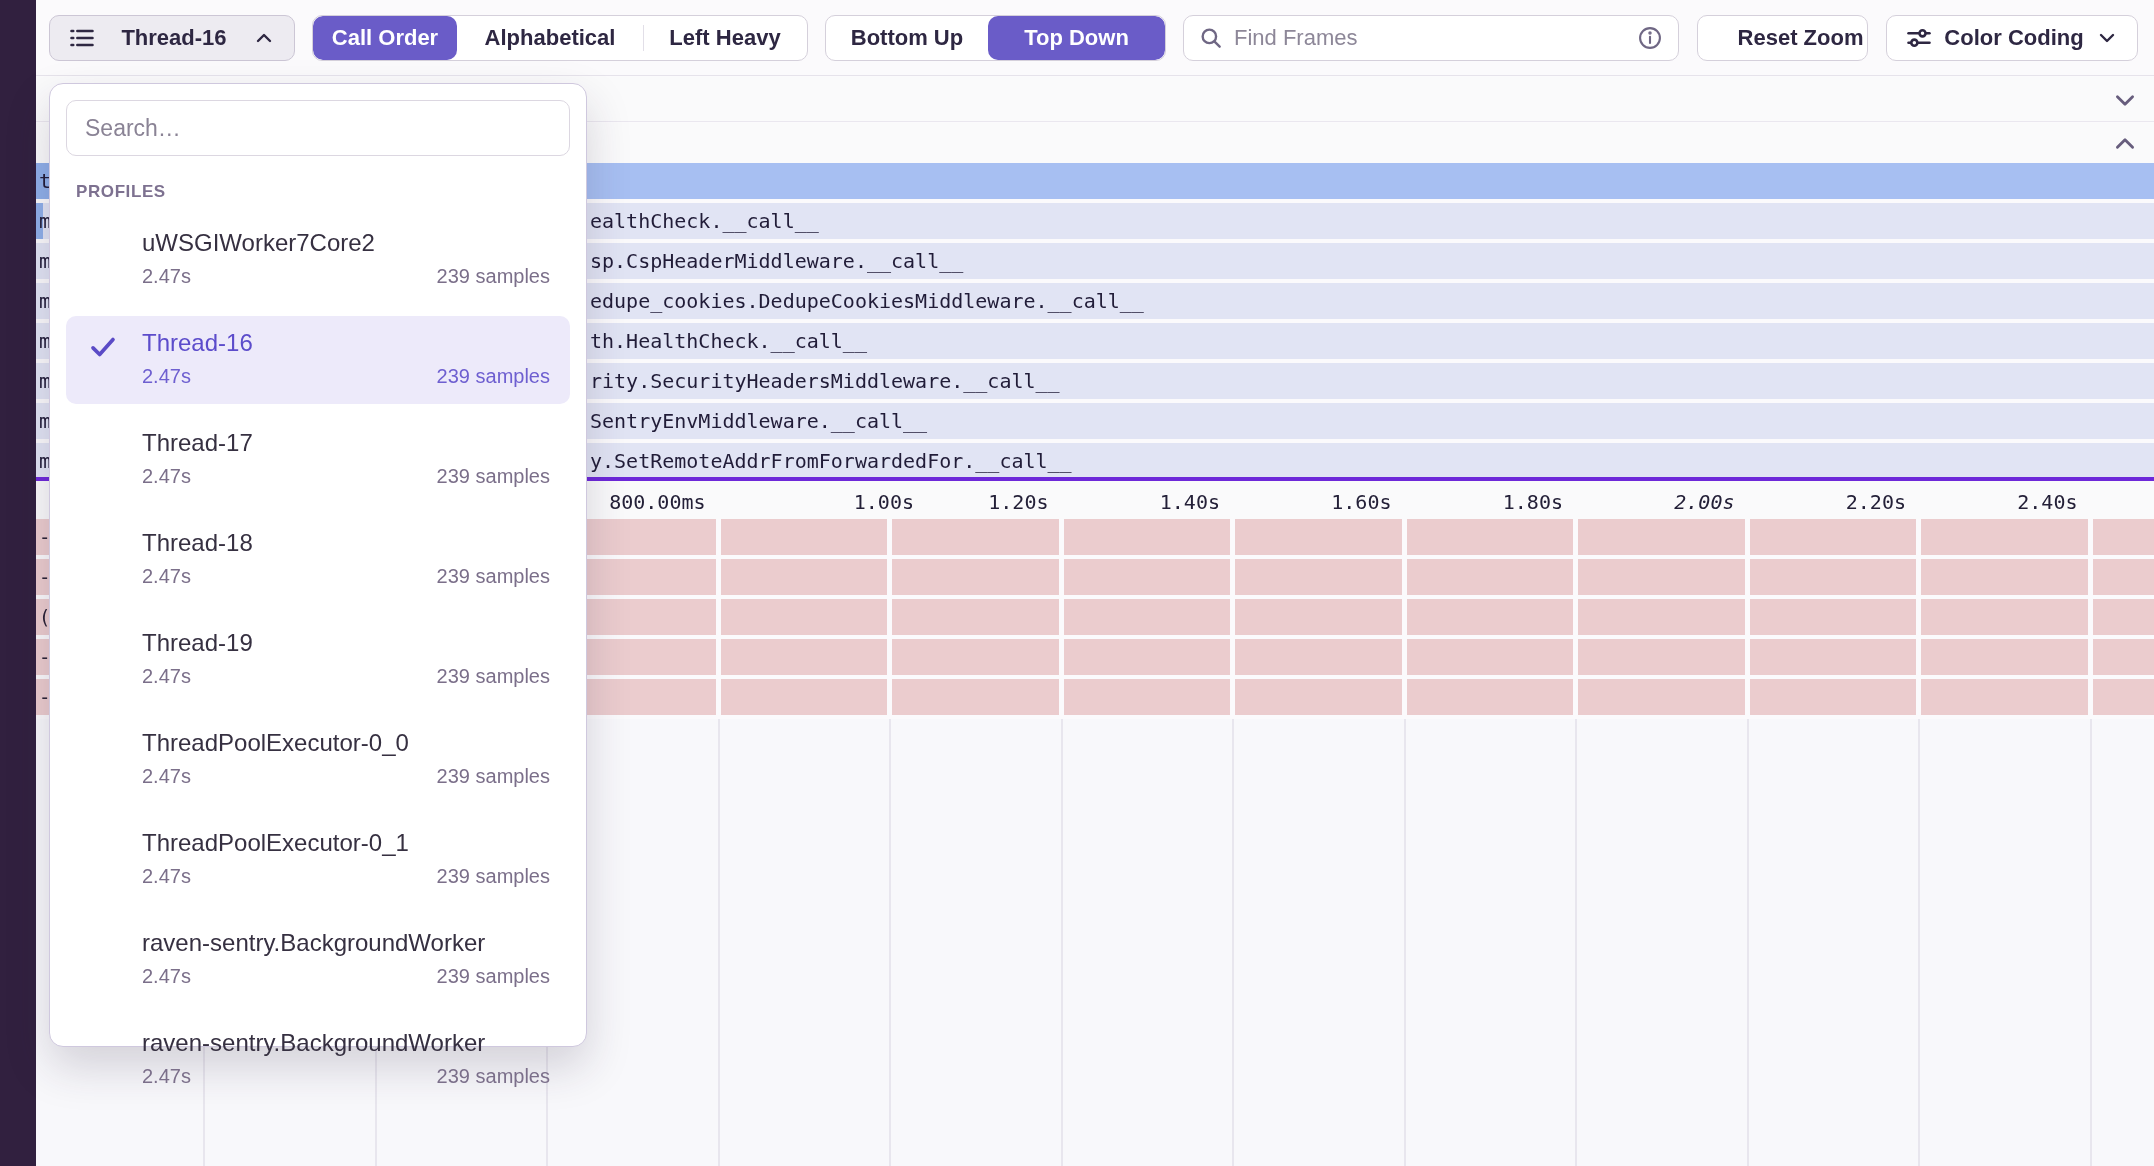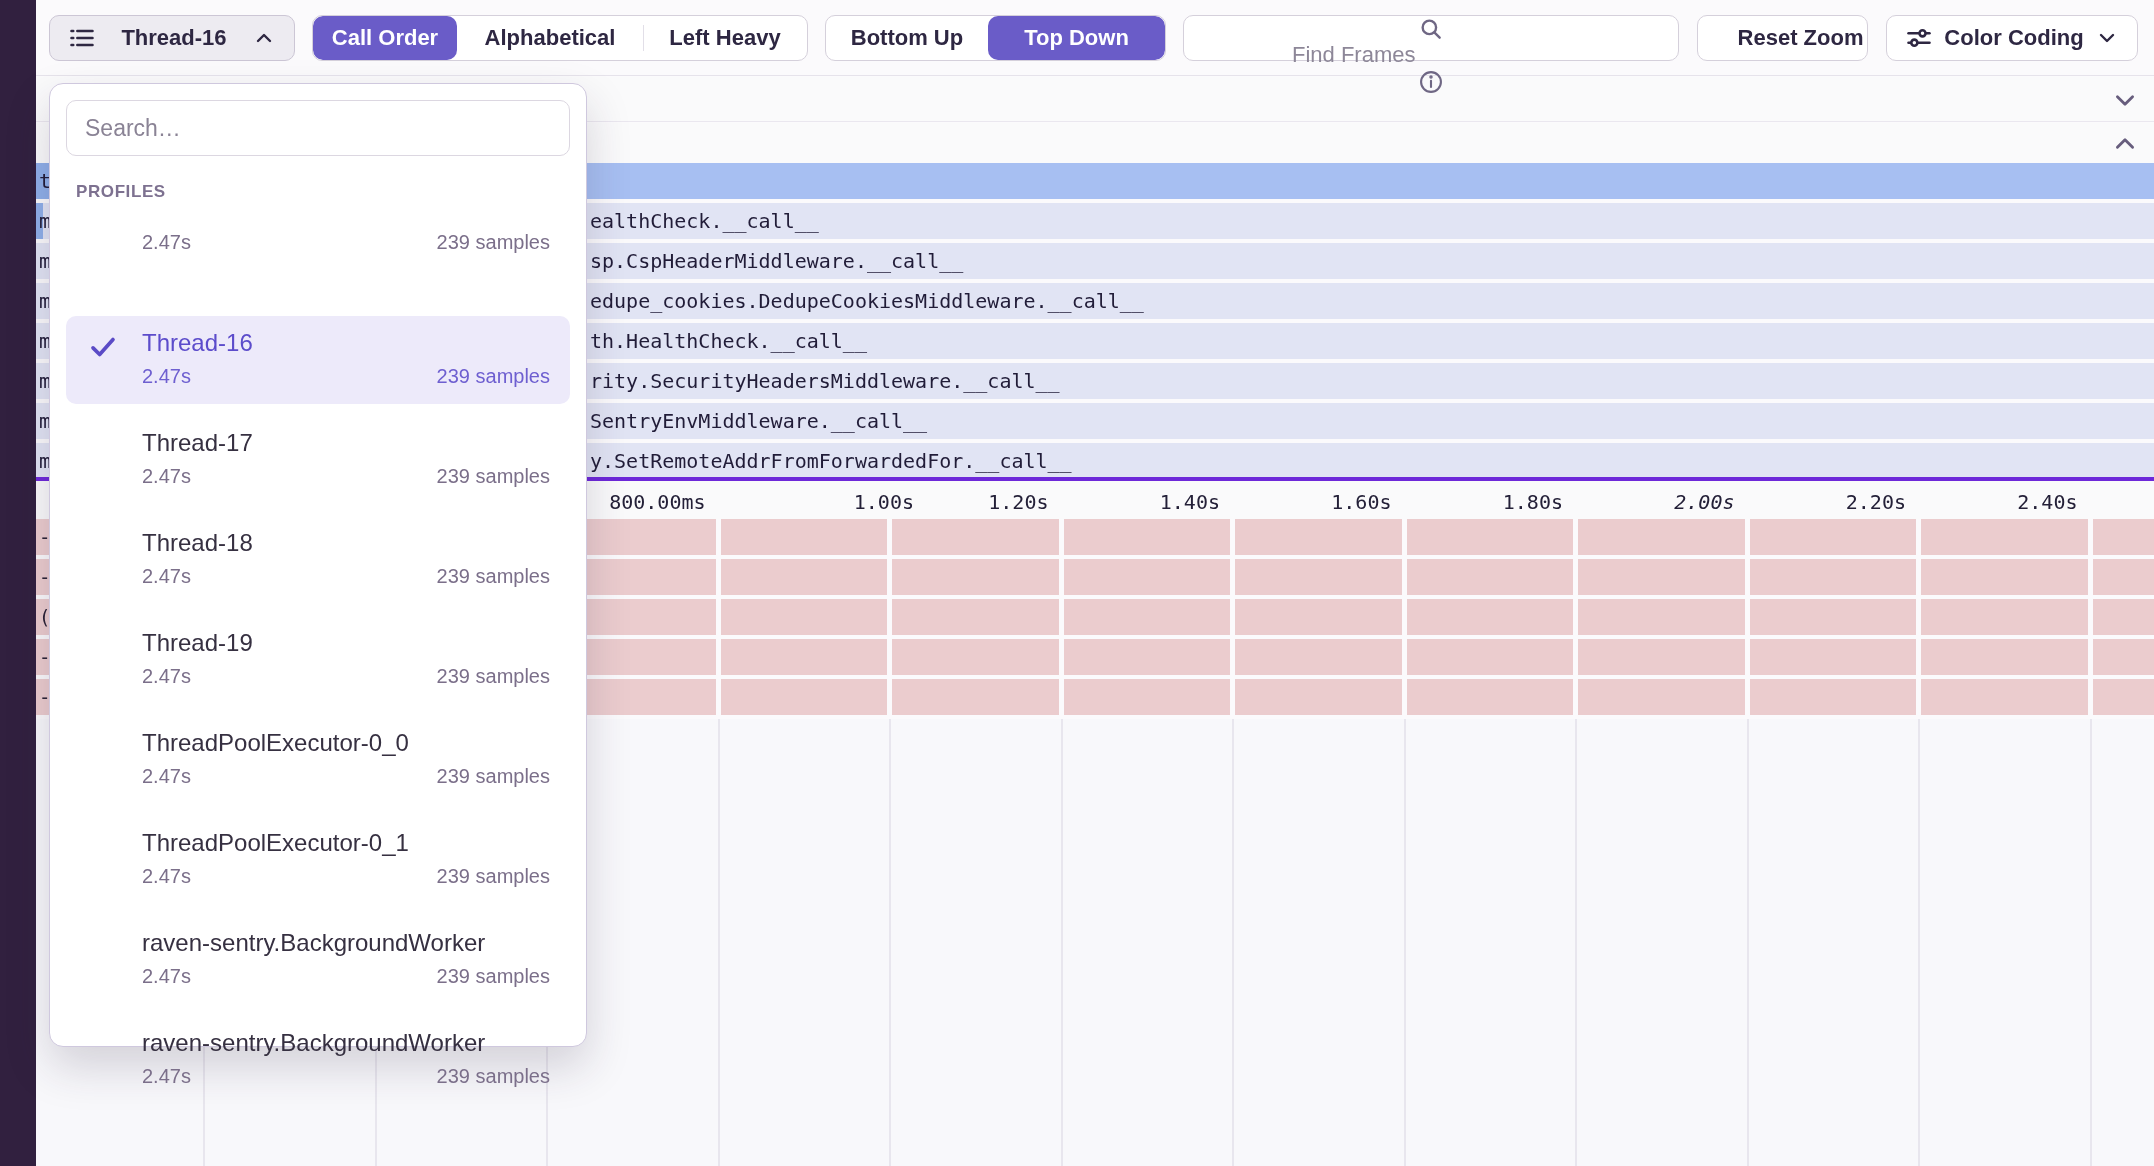--- a/index.html
+++ b/index.html
@@ -18,21 +18,21 @@
             display:flex; align-items:center; font-size:22px; font-weight:700; color:#2e2742;padding-left:36px; }
   .thread-btn { margin-left:13px; width:246px; background:#edebf1; border-color:#ccc6d5;
                 padding:0 18px; justify-content:space-between; cursor:pointer; }
   .seg { margin-left:17px; height:46px; background:#fff; border:1px solid #d5d0db; border-radius:10px;
          display:flex; align-items:stretch; overflow:hidden; }
   .seg-opt { display:flex; align-items:center; justify-content:center; font-size:22px; font-weight:700;
              color:#2e2742; cursor:pointer; position:relative; }
   .seg-opt.sel { background:#6a5cc8; color:#fff; border-radius:10px; }
   .seg-opt.divided::before { content:""; position:absolute; left:0; top:9px; bottom:9px; width:1px; background:#e2dfe8; }
   .find-wrap { margin-left:17px; width:496px; height:46px; background:#fff; border:1px solid #d5d0db;
-               border-radius:10px; display:flex; align-items:center; padding:0 14px;flex-direction:column; }
+               border-radius:10px; display:flex; align-items:center; padding:0 14px; }
   .find-input { flex:1; border:none; outline:none; font-size:22px; color:#2e2742; margin-left:10px;
                 font-family:"Liberation Sans", sans-serif; background:transparent; }
   .find-input::placeholder { color:#8d8798; font-weight:400; }
   .reset-btn { margin-left:18px; width:171px; justify-content:center; cursor:pointer; }
   .color-btn { margin-left:18px; width:252px; padding:0 18px; justify-content:space-between; cursor:pointer; }
 
   
   .strip1 { position:absolute; left:36px; top:77px; width:2118px; height:45px; background:#fafafb;
             border-bottom:1px solid #eae7ef; z-index:1; }
   .strip2 { position:absolute; left:36px; top:123px; width:2118px; height:40px; background:#fafafb; z-index:1; }
@@ -263,20 +263,21 @@
           </svg>
       </span>
     </div>
   </div>
 
   <div class="dropdown">
     <input class="dd-search" type="text" placeholder="Search…" style="">
     <div class="dd-section">PROFILES</div>
     <div id="ddItems">
         <div class="dd-item">
+          <div class="dd-title">uWSGIWorker7Core2</div>
           <div class="dd-sub">
             <div>2.47s</div>
             <div>239 samples</div>
           </div>
         </div>
         <div class="dd-item sel">
           <div class="dd-check">
             <svg width="30" height="30" viewBox="0 0 18 18" fill="none" stroke="#5b4bc6" stroke-width="2.2" stroke-linecap="round" stroke-linejoin="round">
               <polyline points="3,9.5 7,13.5 15,4.5"></polyline>
             </svg>

